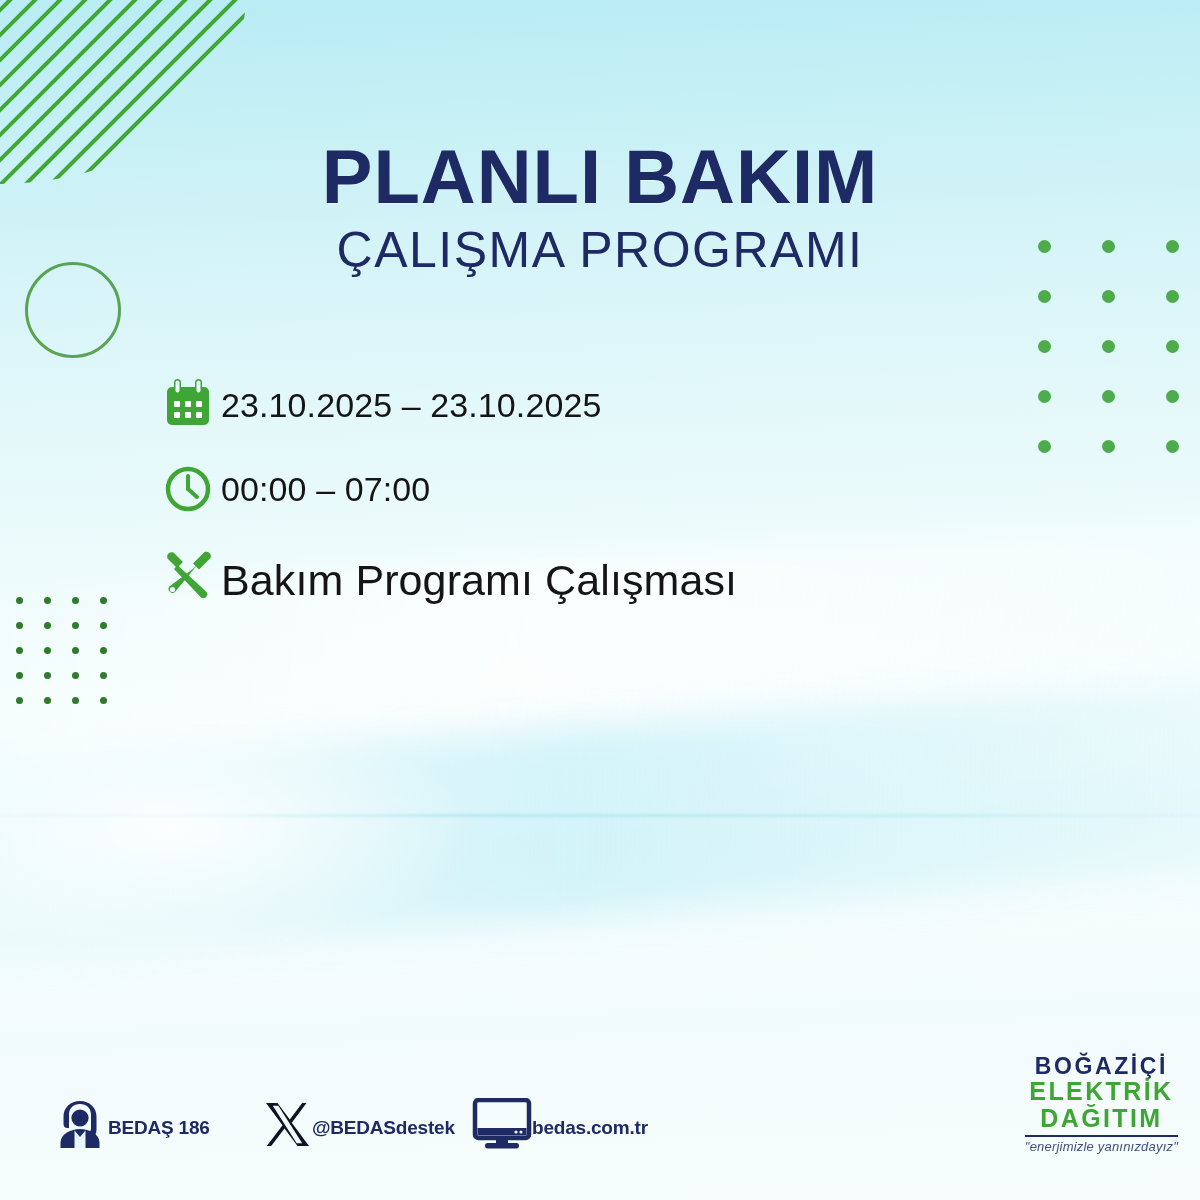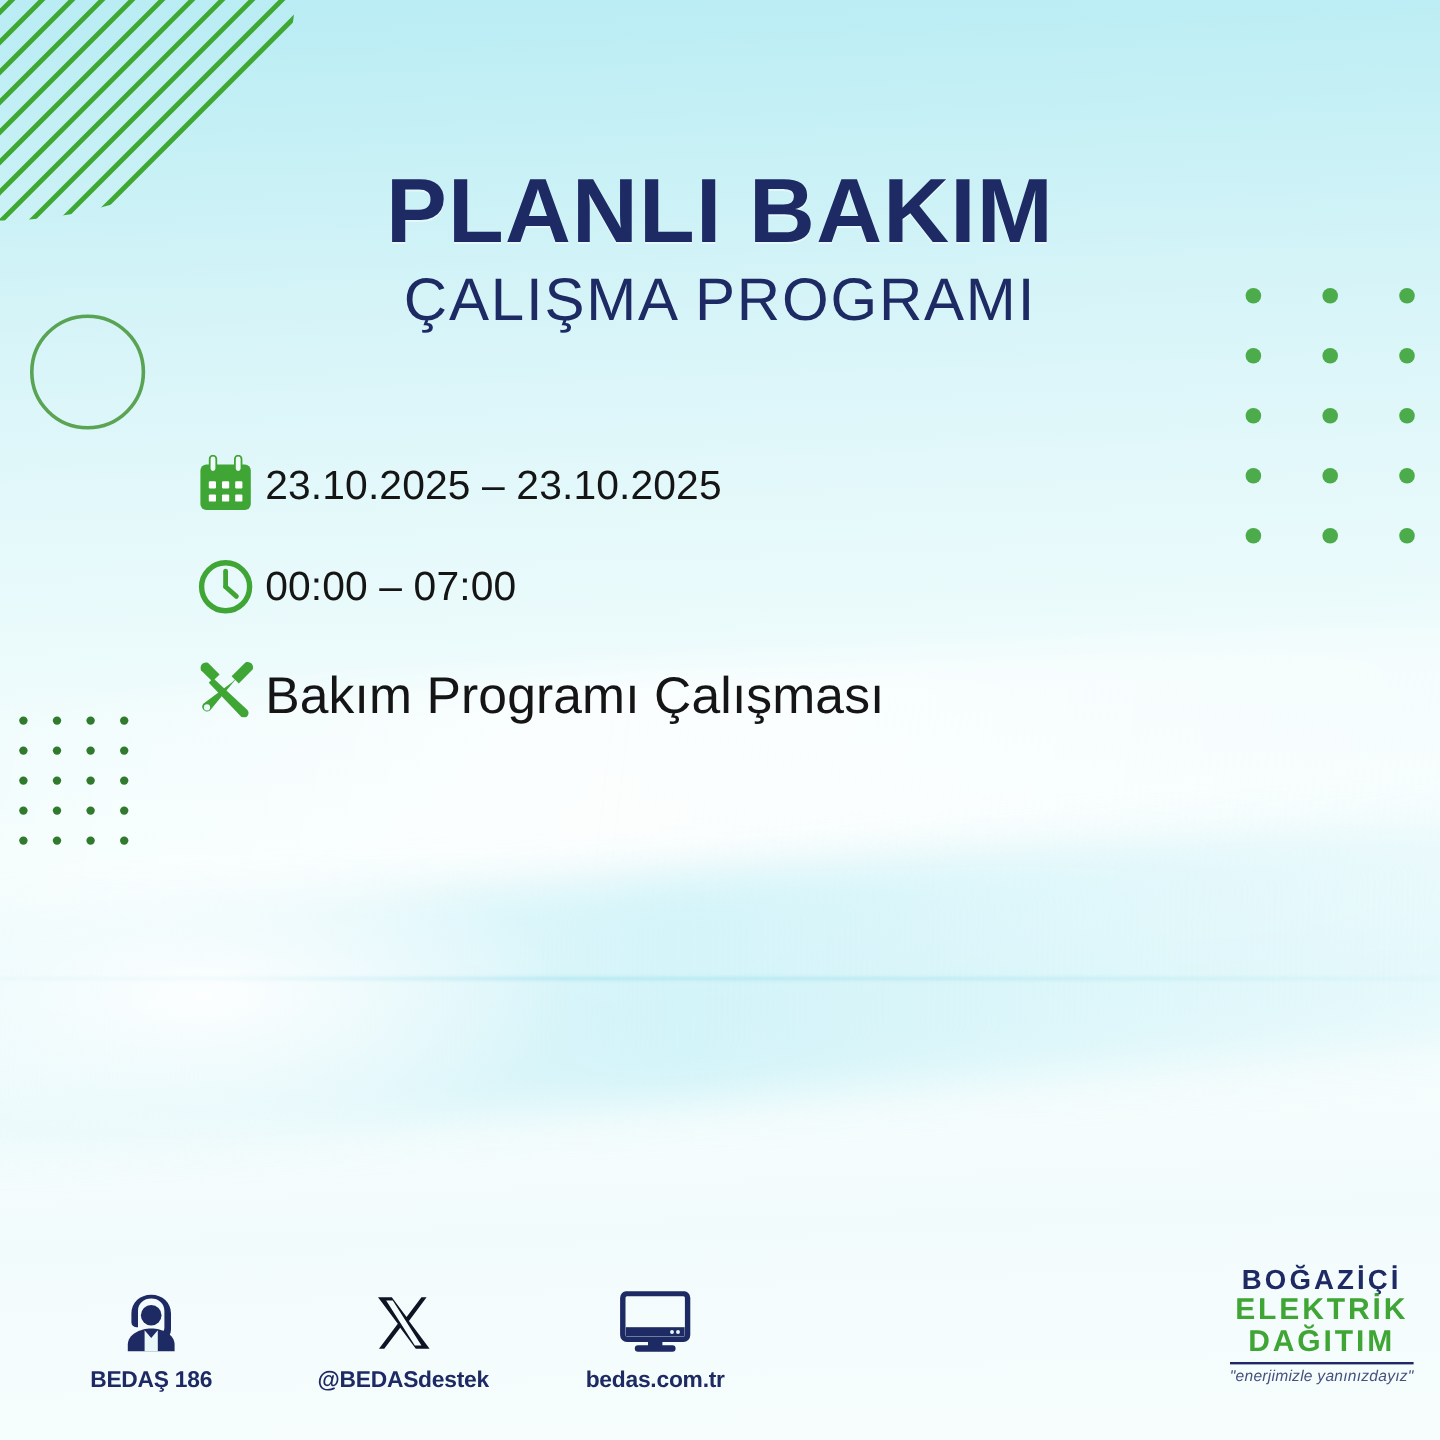--- a/index.html
+++ b/index.html
@@ -205,21 +205,21 @@
     position: absolute;
     left: 52px;
     bottom: 10px;
     display: flex;
     align-items: flex-end;
     gap: 62px;
   }
   .footer-item {
     width: 148px;
     display: flex;
-    flex-direction: column;
+    flex-direction: row;
     align-items: center;
   }
   .footer-glyph {
     height: 56px;
     display: flex;
     align-items: flex-end;
     justify-content: center;
     margin-bottom: 12px;
   }
   .footer-label {

